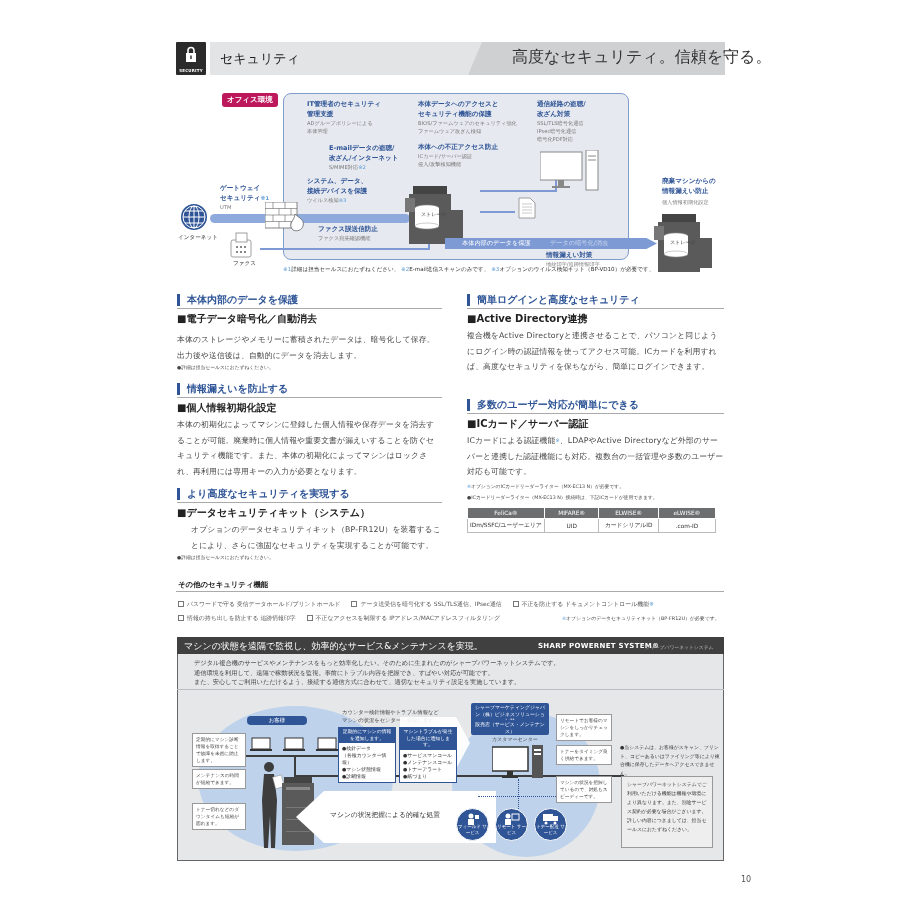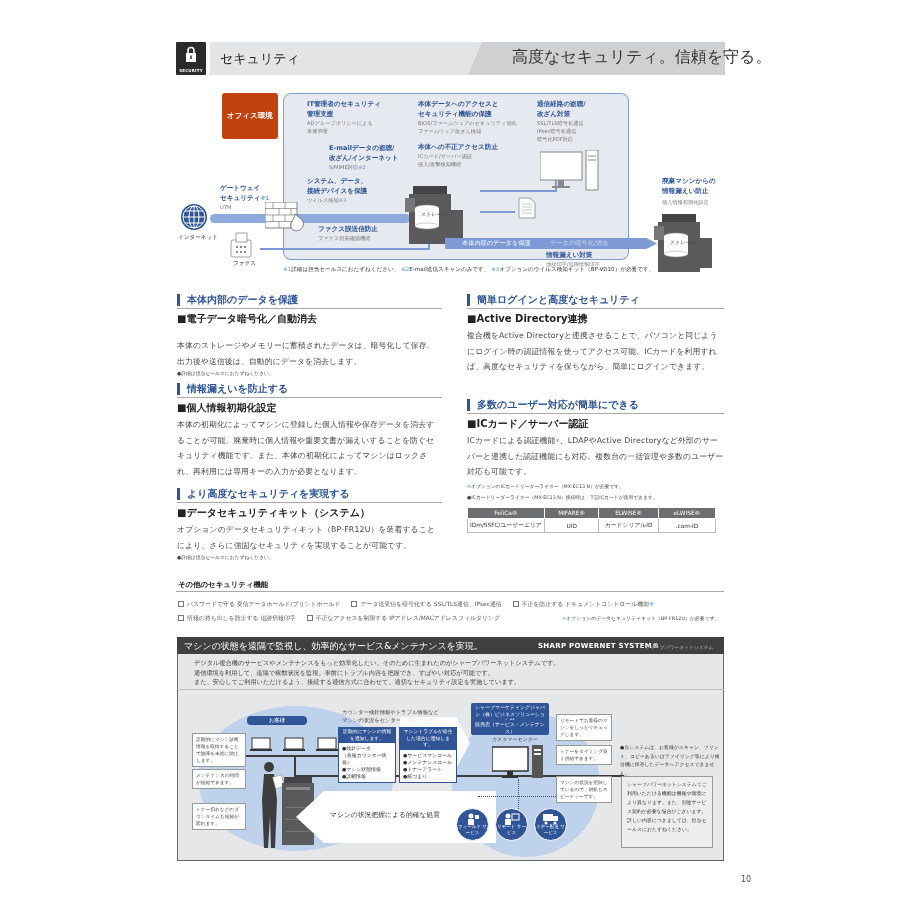--- a/index.html
+++ b/index.html
@@ -11,21 +11,21 @@
   .hdr-icon { left: 176px; top: 42px; width: 30px; height: 33px; background: #2b2b2b; border-radius: 1px; }
   .hdr-icon .lock { position: absolute; left: 9px; top: 4px; width: 12px; height: 17px; }
   .hdr-icon .sec { position: absolute; left: 0; right: 0; bottom: 2px; font-size: 4px; color: #fff; text-align: center; font-weight: bold; letter-spacing: 0.2px; }
   .hdr-band { left: 210px; top: 42px; width: 515px; height: 33px; background: #e3e4e6; }
   .hdr-band-right { left: 468px; top: 42px; width: 257px; height: 33px; background: #cfd0d2; clip-path: polygon(14px 0, 100% 0, 100% 100%, 0 100%); }
   .hdr-title { left: 220px; top: 50px; font-size: 13px; color: #222; }
   .hdr-tagline { left: 512px; top: 47px; font-family: "DejaVu Serif", "Liberation Serif", serif; font-size: 16px; color: #333; }
 
   
   .office-panel { left: 283px; top: 93px; width: 346px; height: 167px; background: #e6e9ef; border: 1.5px solid #7f9ccb; border-radius: 8px; }
-  .office-tag { left: 222px; top: 93px; background: #c2410c; color: #fff; font-size: 7.5px; padding: 18px 5px; border-radius: 3px; font-weight: bold; }
+  .office-tag { left: 222px; top: 93px; background: #be185d; color: #fff; font-size: 7.5px; padding: 2px 5px; border-radius: 3px; font-weight: bold; }
   .dg-h { font-size: 6.6px; color: #2f5597; line-height: 10px; font-weight: bold; }
   .dg-s { font-size: 5.2px; color: #777; line-height: 8px; }
   .dg-note { font-size: 5.2px; color: #5b9bd5; }
   .globe { left: 180px; top: 203px; width: 28px; height: 28px; }
   .internet-label { left: 178px; top: 234px; font-size: 5.6px; color: #333; }
   .fax { left: 230px; top: 232px; width: 22px; height: 26px; }
   .fax-label { left: 233px; top: 260px; font-size: 5.6px; color: #333; }
   .pipe { background: #8eaadc; border-radius: 5px; }
   .pipe-dark { background: #7d9ad4; }
   .firewall { left: 265px; top: 202px; width: 42px; height: 30px; }
@@ -267,36 +267,36 @@
 <div class="abs footnote-diagram">
   <span class="mk">※1</span><span>詳細は担当セールスにおたずねください。</span>
   <span class="mk">※2</span><span>E-mail送信スキャンのみです。</span>
   <span class="mk">※3</span><span>オプションのウイルス検知キット（BP-VD10）が必要です。</span>
 </div>
 
 <div class="abs" style="left:177px;top:294px;width:265px;">
   <div class="sec-head">本体内部のデータを保護</div>
   <div class="sec-rule" style="margin-top:2px;"></div>
   <div class="sub-head" style="margin-top:3px;">■電子データ暗号化／自動消去</div>
-  <div class="body-txt" style="margin-top:12px;">本体のストレージやメモリーに蓄積されたデータは、暗号化して保存。出力後や送信後は、自動的にデータを消去します。</div>
+  <div class="body-txt" style="margin-top:6px;">本体のストレージやメモリーに蓄積されたデータは、暗号化して保存。出力後や送信後は、自動的にデータを消去します。</div>
   <div class="small-note" style="margin-top:1px;">●詳細は担当セールスにおたずねください。</div>
 </div>
 
 <div class="abs" style="left:177px;top:383px;width:265px;">
   <div class="sec-head">情報漏えいを防止する</div>
   <div class="sec-rule" style="margin-top:2px;"></div>
   <div class="sub-head" style="margin-top:3px;">■個人情報初期化設定</div>
   <div class="body-txt" style="margin-top:2px;">本体の初期化によってマシンに登録した個人情報や保存データを消去することが可能。廃棄時に個人情報や重要文書が漏えいすることを防ぐセキュリティ機能です。また、本体の初期化によってマシンはロックされ、再利用には専用キーの入力が必要となります。</div>
 </div>
 
 <div class="abs" style="left:177px;top:488px;width:265px;">
   <div class="sec-head">より高度なセキュリティを実現する</div>
   <div class="sec-rule" style="margin-top:2px;"></div>
   <div class="sub-head" style="margin-top:3px;">■データセキュリティキット（システム）</div>
-  <div class="body-txt" style="margin-top:2px;">オプションのデータセキュリティキット（BP-FR12U）を装着することにより、さらに強固なセキュリティを実現することが可能です。</div>
+  <div class="body-txt" style="margin-top:2px;margin-left:14px;">オプションのデータセキュリティキット（BP-FR12U）を装着することにより、さらに強固なセキュリティを実現することが可能です。</div>
   <div class="small-note" style="margin-top:1px;">●詳細は担当セールスにおたずねください。</div>
 </div>
 
 <div class="abs" style="left:467px;top:294px;width:257px;">
   <div class="sec-head">簡単ログインと高度なセキュリティ</div>
   <div class="sec-rule" style="margin-top:2px;"></div>
   <div class="sub-head" style="margin-top:3px;">■Active Directory連携</div>
   <div class="body-txt" style="margin-top:2px;">複合機をActive Directoryと連携させることで、パソコンと同じようにログイン時の認証情報を使ってアクセス可能。ICカードを利用すれば、高度なセキュリティを保ちながら、簡単にログインできます。</div>
 </div>
 

